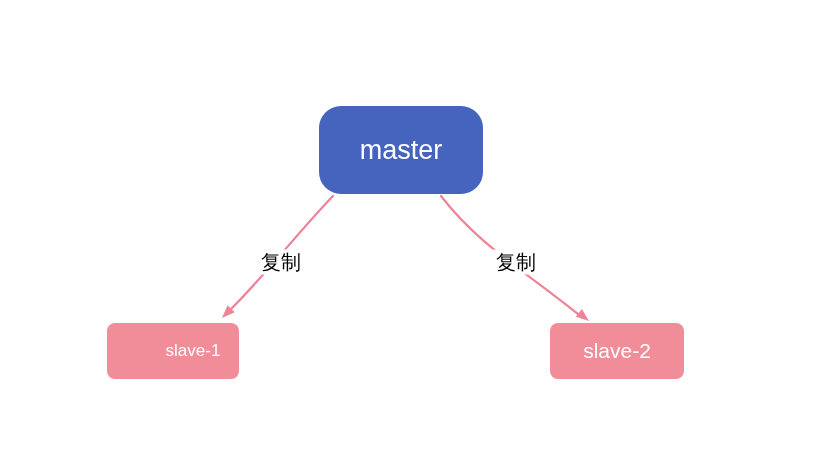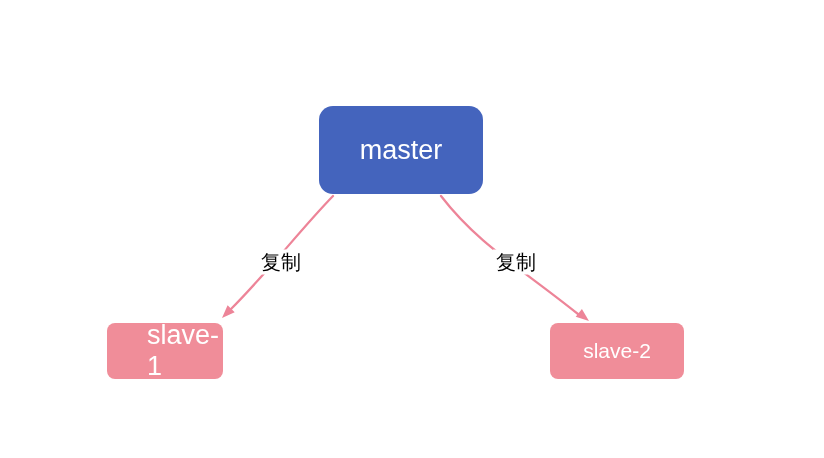--- a/index.html
+++ b/index.html
@@ -28,30 +28,30 @@
     align-items: center;
     justify-content: center;
     color: #ffffff;
     box-sizing: border-box;
   }
   .node-master {
     left: 319px;
     top: 106px;
     width: 164px;
     height: 88px;
-    border-radius: 14px;
+    border-radius: 22px;
     font-size: 27px;
   }
   .node-slave1 {
     left: 107px;
     top: 323px;
-    width: 116px;
+    width: 132px;
     height: 56px;
     border-radius: 8px;
-    font-size: 27px;
+    font-size: 17px;
     padding-left: 40px;
   }
   .node-slave2 {
     left: 550px;
     top: 323px;
     width: 134px;
     height: 56px;
     border-radius: 8px;
     font-size: 21px;
   }

